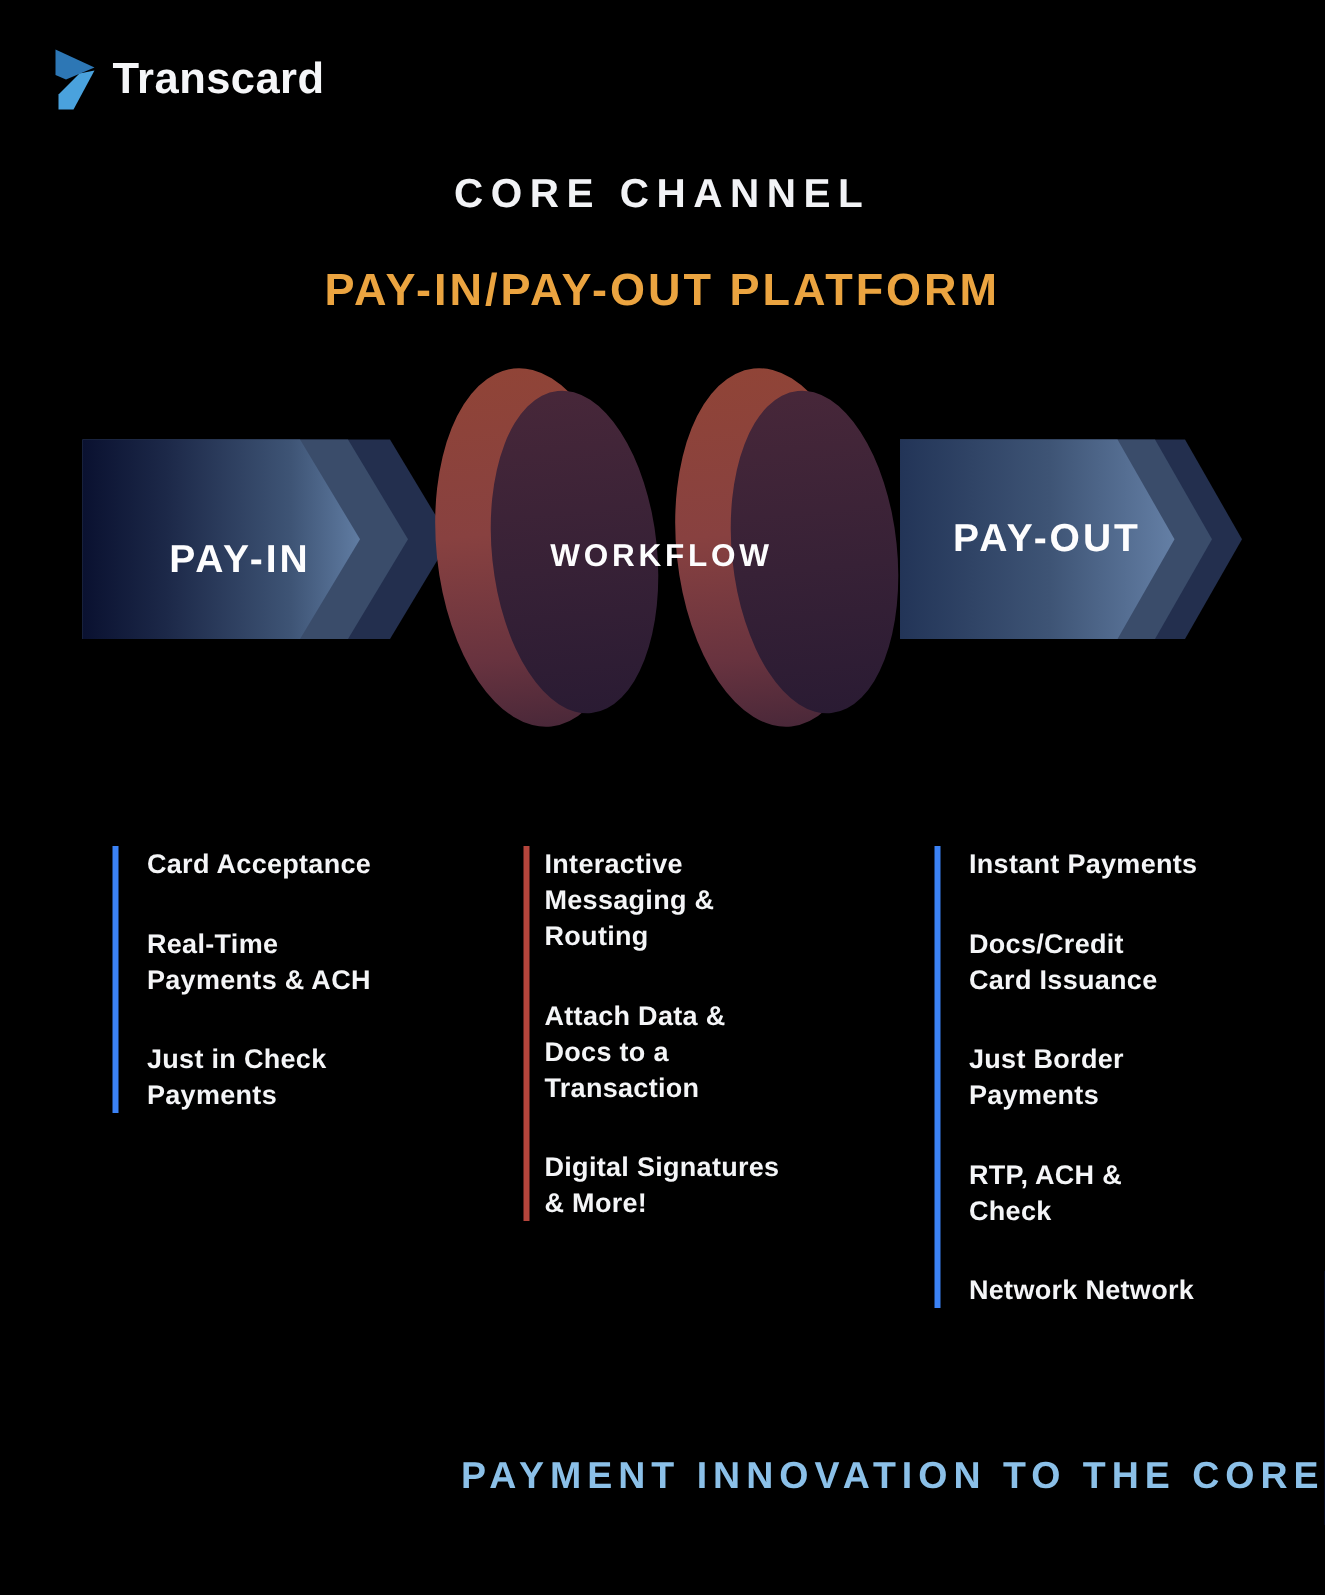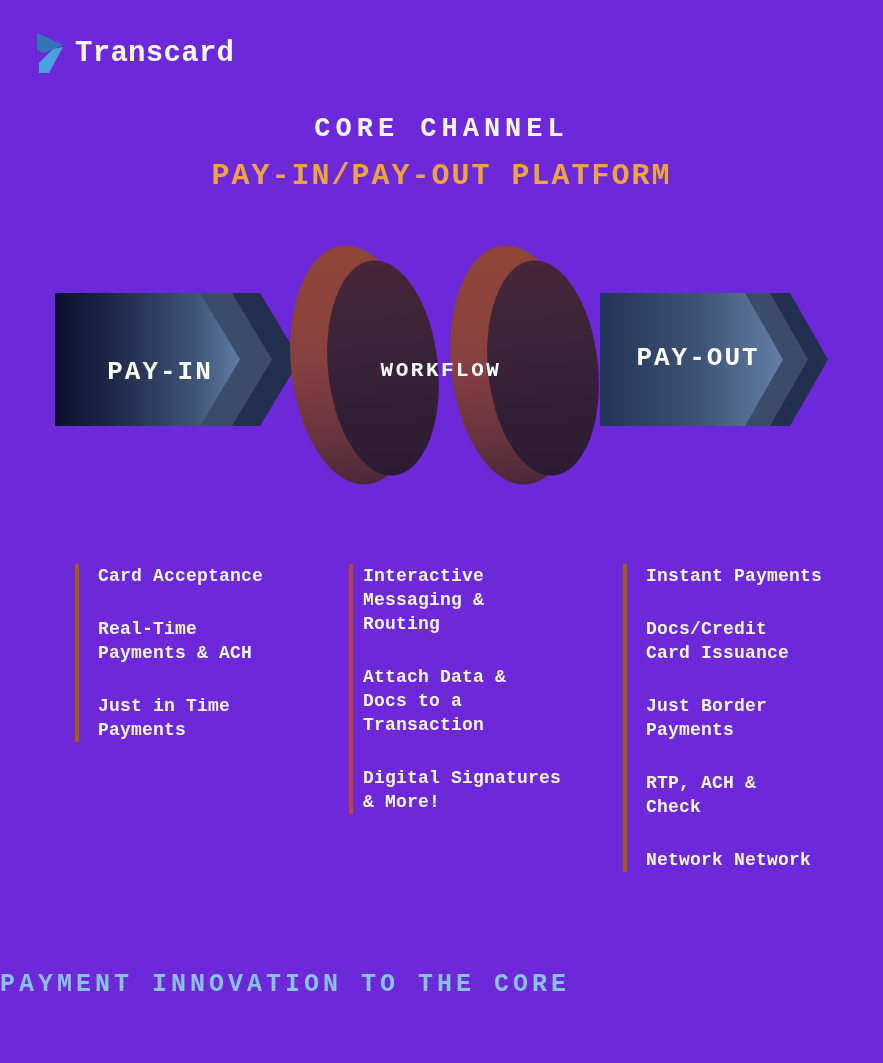--- a/index.html
+++ b/index.html
@@ -1,44 +1,44 @@
 <!DOCTYPE html>
 <html><head>
 <meta charset="utf-8">
 <style>
   html,body{margin:0;padding:0;background:#0a1130;}
   .canvas{
-    position:relative;width:883px;height:1063px;background:#6d28d9;
-    overflow:hidden;font-family:Liberation Mono, monospace;
+    position:relative;width:883px;height:1063px;background:#000000;
+    overflow:hidden;font-family:Liberation Sans, sans-serif;
   }
   
   .logo{position:absolute;top:32px;left:36px;display:flex;align-items:center;gap:9px;}
   .logo-icon{width:30px;height:43px;display:block;}
   .logo-text{color:#f5f6f8;font-size:29px;font-weight:700;letter-spacing:.3px;}
   
   .title{position:absolute;top:113px;left:0;right:0;text-align:center;}
   .title-line1{color:#f2f3f6;font-size:27px;font-weight:700;letter-spacing:5px;line-height:32px;}
-  .title-line2{margin-top:14px;color:#eba440;font-size:30px;font-weight:700;letter-spacing:2px;line-height:34px;}
+  .title-line2{margin-top:32px;color:#eba440;font-size:30px;font-weight:700;letter-spacing:2px;line-height:34px;}
   
   .flow{position:absolute;top:238px;left:0;width:883px;height:262px;}
   .flow-svg{position:absolute;left:0;top:0;width:883px;height:262px;}
   .flow-label{position:absolute;color:#fdfdfe;font-weight:700;text-align:center;line-height:30px;}
   .label-payin{left:55px;width:210px;top:105px;font-size:26px;letter-spacing:2px;margin-top:14px;}
   .label-workflow{left:341px;width:200px;top:118px;font-size:21px;letter-spacing:2.5px;}
   .label-payout{left:598px;width:200px;top:105px;font-size:26px;letter-spacing:2px;}
   
-  .col{position:absolute;top:564px;width:236px;border-left:4px solid #a16207;
+  .col{position:absolute;top:564px;width:236px;border-left:4px solid #3b82f6;
        padding-left:19px;display:flex;flex-direction:column;gap:29px;}
   .col-1{left:75px;}
   .col-2{left:349px;border-left-color:#b5453c;padding-left:10px;}
   .col-3{left:623px;}
   .item{color:#f4f5f7;font-size:18px;line-height:24px;font-weight:700;
         letter-spacing:.2px;white-space:pre-line;}
   
-  .footer{position:absolute;top:970px;left:0;right:0;text-align:left;
+  .footer{position:absolute;top:970px;left:0;right:0;text-align:right;
           color:#8bc0e8;font-size:25px;font-weight:700;letter-spacing:4px;}
 </style>
 </head>
 <body>
 
 <div class="canvas">
 
   <div class="logo">
     <svg class="logo-icon" viewBox="0 0 30 43" aria-hidden="true">
       <polygon points="1,1 27,13 8,21 1,18" fill="#2d77b5"></polygon>
@@ -103,21 +103,21 @@
 
     <div class="flow-label label-payin">PAY-IN</div>
     <div class="flow-label label-workflow">WORKFLOW</div>
     <div class="flow-label label-payout">PAY-OUT</div>
   </div>
 
   <div class="col col-1">
     <div class="item">Card Acceptance</div>
     <div class="item">Real-Time
 Payments &amp; ACH</div>
-    <div class="item">Just in Time
+    <div class="item">Just in Check
 Payments</div>
   </div>
 
   <div class="col col-2">
     <div class="item">Interactive
 Messaging &amp;
 Routing</div>
     <div class="item">Attach Data &amp;
 Docs to a
 Transaction</div>

